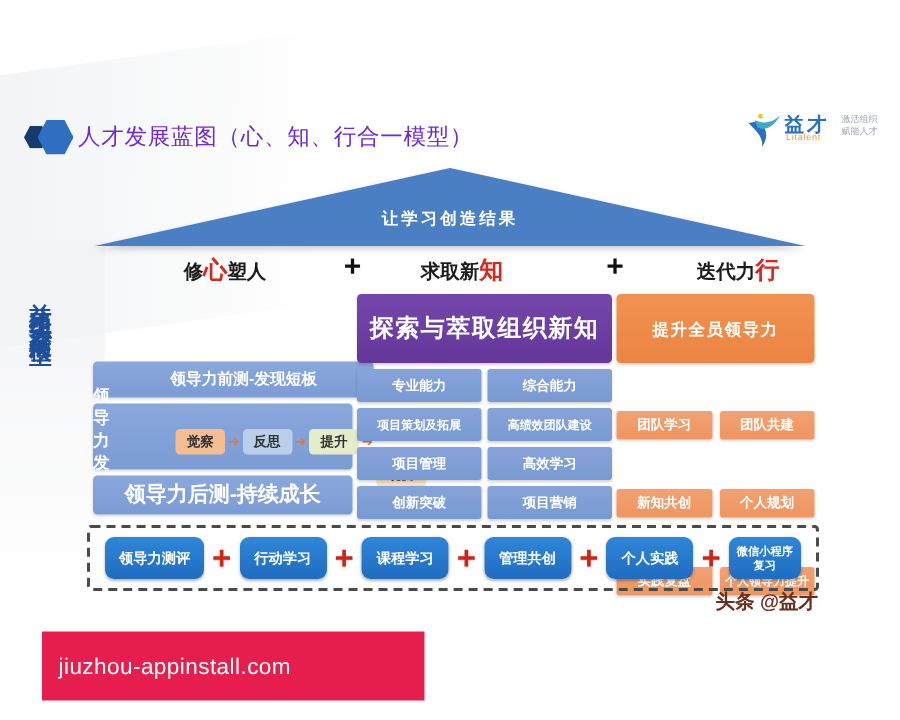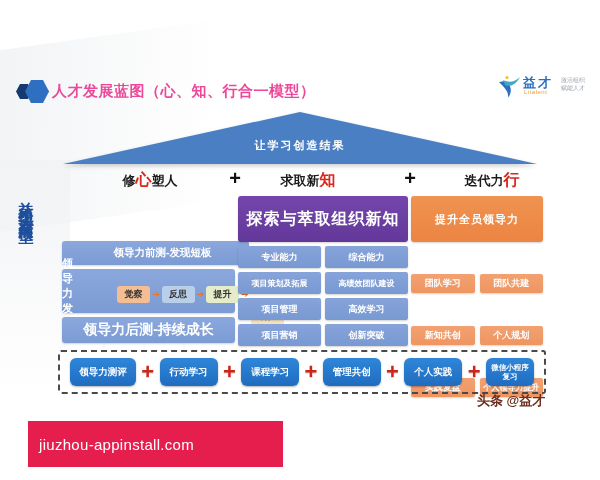--- a/index.html
+++ b/index.html
@@ -15,21 +15,21 @@
   .bg-wedge2{position:absolute;left:0px;top:160px;width:70px;height:260px;
     background:linear-gradient(180deg,#f2f3f5 0%,rgba(255,255,255,0) 90%);}
 
   
   .hex-icon{position:absolute;left:16px;top:78px;width:36px;height:26px;}
   .hex-small{position:absolute;left:0;top:6px;width:16px;height:15px;background:#173a6e;
     clip-path:polygon(25% 0,75% 0,100% 50%,75% 100%,25% 100%,0 50%);}
   .hex-big{position:absolute;left:9px;top:2px;width:24px;height:23px;background:#2e6fc1;
     clip-path:polygon(25% 0,75% 0,100% 50%,75% 100%,25% 100%,0 50%);
     box-shadow:1px 2px 3px rgba(0,0,0,.35);}
-  .page-title{position:absolute;left:52px;top:82px;font-size:15px;font-weight:700;color:#ec4899;letter-spacing:.5px;}
+  .page-title{position:absolute;left:52px;top:82px;font-size:15px;font-weight:400;color:#6d28d9;letter-spacing:.5px;}
 
   .logo{position:absolute;left:497px;top:72px;width:92px;height:30px;}
   .logo svg{position:absolute;left:0;top:2px;}
   .logo-brand{position:absolute;left:26px;top:2px;font-size:13px;font-weight:700;color:#2a6fc0;letter-spacing:2px;}
   .logo-en{position:absolute;left:27px;top:17px;font-size:6px;color:#f29b38;letter-spacing:.5px;}
   .logo-tag{position:absolute;left:64px;top:4px;font-size:6px;color:#9aa3ad;line-height:8px;white-space:nowrap;}
 
   
   .triangle{position:absolute;left:63px;top:112px;width:0;height:0;
     border-left:237px solid transparent;border-right:237px solid transparent;
@@ -164,22 +164,22 @@
   <div class="bluebox hc4">领导力后测-持续成长</div>
 
   <div class="bluebox k-header">探索与萃取组织新知</div>
   <div class="k-grid">
     <div class="k-cell">专业能力</div>
     <div class="k-cell">综合能力</div>
     <div class="k-cell long">项目策划及拓展</div>
     <div class="k-cell long">高绩效团队建设</div>
     <div class="k-cell">项目管理</div>
     <div class="k-cell">高效学习</div>
+    <div class="k-cell">创新突破</div>
     <div class="k-cell">项目营销</div>
-    <div class="k-cell">创新突破</div>
   </div>
 
   <div class="bluebox a-header">提升全员领导力</div>
   <div class="a-grid">
     <div class="a-cell">团队学习</div>
     <div class="a-cell">团队共建</div>
     <div class="a-cell">新知共创</div>
     <div class="a-cell">个人规划</div>
     <div class="a-cell">实践复盘</div>
     <div class="a-cell long">个人领导力提升</div>

